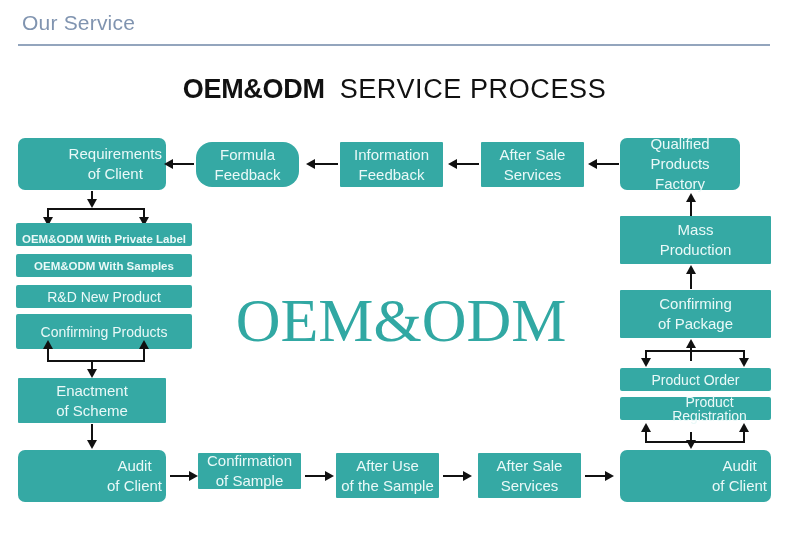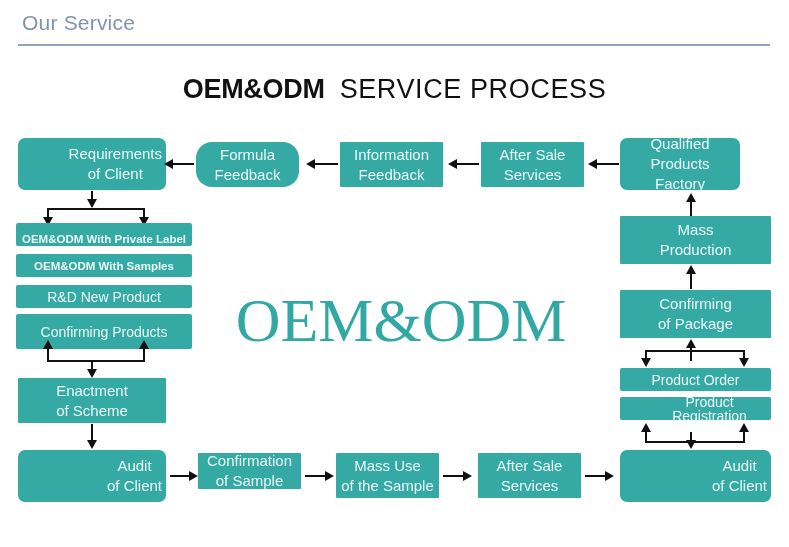--- a/index.html
+++ b/index.html
@@ -257,21 +257,21 @@
       <span class="ln">Confirmation</span>
       <span class="ln">of Sample</span>
     </span>
   </div>
 
   <div class="line-h" style="left:305px; top:475px; width:22px;"></div>
   <div class="arrow right" style="left:325px; top:471px;"></div>
 
   <div class="pbox square" style="left:336px; top:453px; width:103px; height:45px;">
     <span>
-      <span class="ln">Mass Use</span>
+      <span class="ln">After Use</span>
       <span class="ln">of the Sample</span>
     </span>
   </div>
 
   <div class="line-h" style="left:443px; top:475px; width:22px;"></div>
   <div class="arrow right" style="left:463px; top:471px;"></div>
 
   <div class="pbox square" style="left:478px; top:453px; width:103px; height:45px;">
     <span>
       <span class="ln">After Sale</span>

